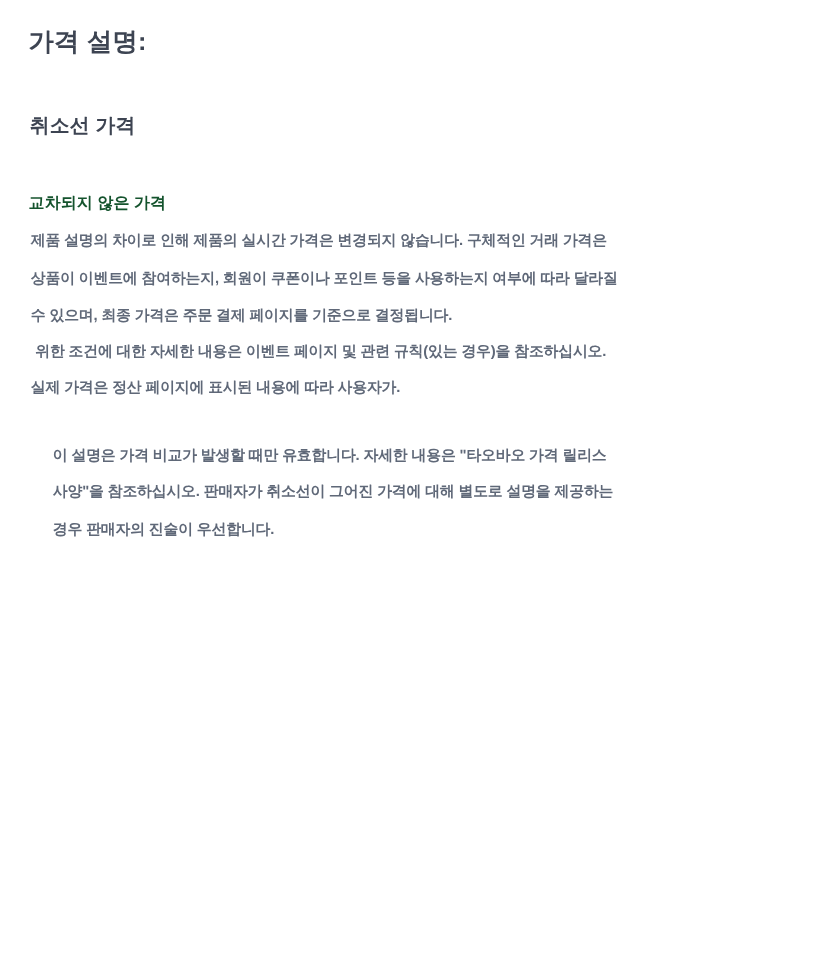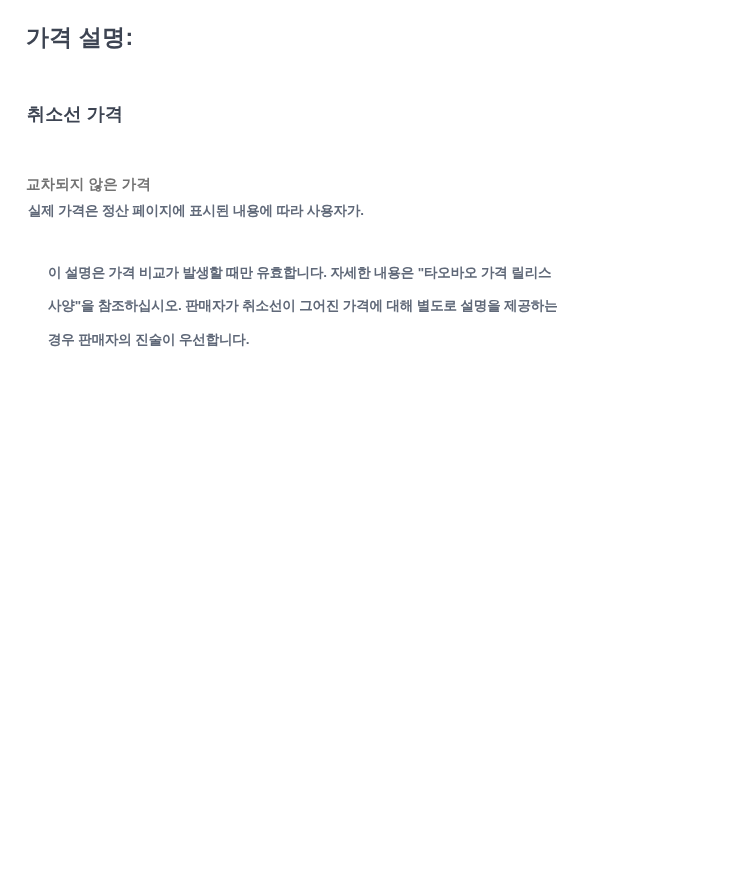--- a/index.html
+++ b/index.html
@@ -45,21 +45,21 @@
     font-weight: bold;
     color: #5b6478;
     line-height: 2.05;
     margin: 0;
     padding: 14px 4px 0 4px;
     letter-spacing: -0.1px;
   }
   .section-head-minor {
     font-size: 14.5px;
     font-weight: bold;
-    color: #737373;
+    color: #14532d;
     margin: 0;
     padding-top: 48px;
     letter-spacing: 0.1px;
   }
   .body-para {
     font-size: 13.5px;
     font-weight: bold;
     color: #5f6878;
     line-height: 2.5;
     margin: 0;
@@ -89,21 +89,23 @@
 
   <h1 class="doc-title">가격 설명:</h1>
 
   <section class="section">
     <h2 class="section-head-major">취소선 가격</h2>
   </section>
 
   <section class="section">
     <h3 class="section-head-minor">교차되지 않은 가격</h3>
 
+    <p class="body-para">제품 설명의 차이로 인해 제품의 실시간 가격은 변경되지 않습니다. 구체적인 거래 가격은 상품이 이벤트에 참여하는지, 회원이 쿠폰이나 포인트 등을 사용하는지 여부에 따라 달라질 수 있으며, 최종 가격은 주문 결제 페이지를 기준으로 결정됩니다.</p>
 
 
+    <p class="body-para tight indent">위한 조건에 대한 자세한 내용은 이벤트 페이지 및 관련 규칙(있는 경우)을 참조하십시오.</p>
 
     <p class="body-para tight">실제 가격은 정산 페이지에 표시된 내용에 따라 사용자가.</p>
 
     <p class="body-para gap-lg">이 설명은 가격 비교가 발생할 때만 유효합니다. 자세한 내용은 "타오바오 가격 릴리스 사양"을 참조하십시오. 판매자가 취소선이 그어진 가격에 대해 별도로 설명을 제공하는 경우 판매자의 진술이 우선합니다.</p>
   </section>
 
 </div>
 
 </body></html>

